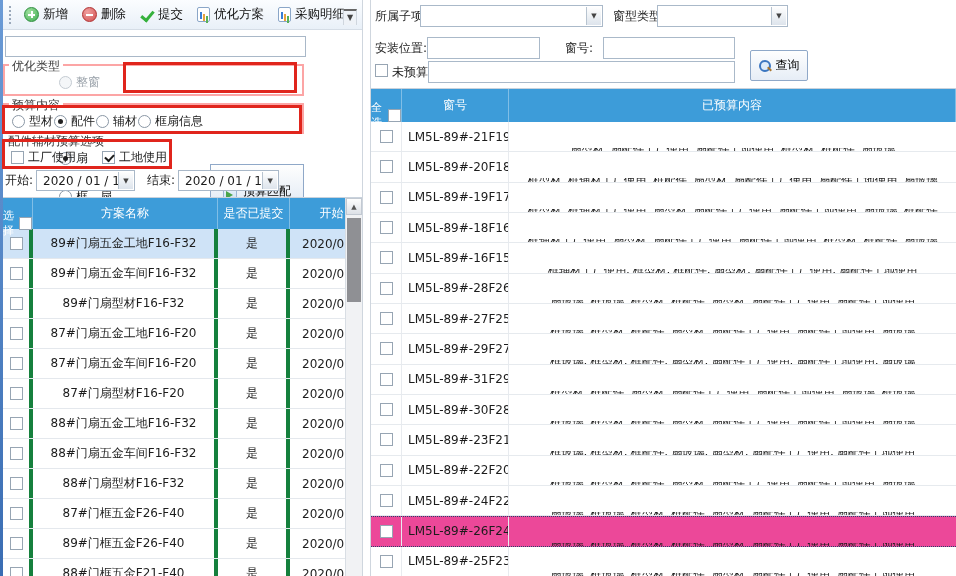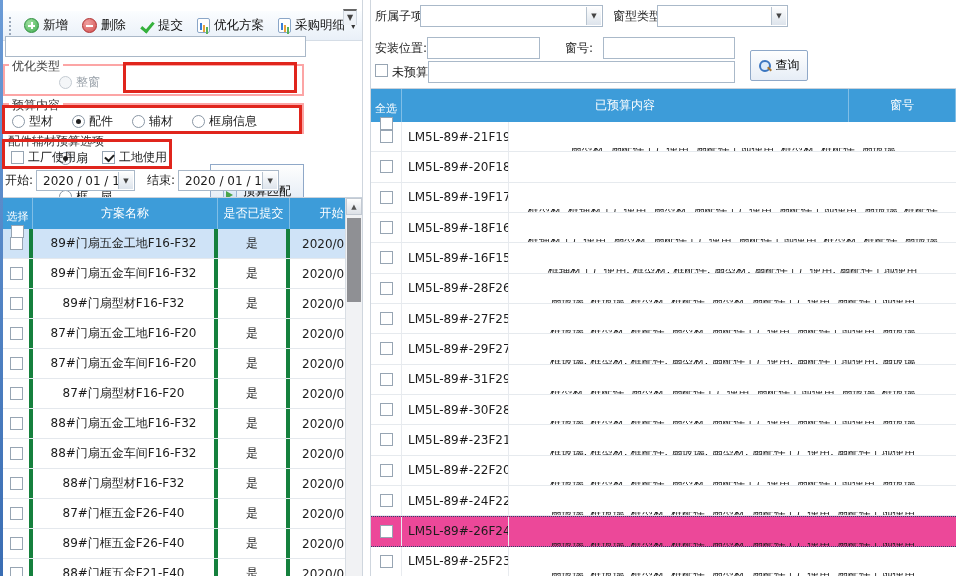--- a/index.html
+++ b/index.html
@@ -9,21 +9,21 @@
 
   
   #left-strip { position:absolute; left:0; top:0; width:3px; height:100%;
     background:linear-gradient(180deg,#6b9bd6,#3a6db3); }
   #top-sliver { position:absolute; left:6px; top:0; width:92px; height:3px;
     background:repeating-linear-gradient(90deg,#6a6a6a 0 5px,transparent 5px 13px); }
 
   
   #left-panel { position:absolute; left:3px; top:0; width:359px; height:100%; background:#fff; }
 
-  #toolbar { position:absolute; left:0; top:11px; right:0; height:30px; display:flex; align-items:center;
+  #toolbar { position:absolute; left:0; top:0; right:0; height:30px; display:flex; align-items:center;
     gap:6px; padding-left:6px; background:linear-gradient(#fbfdff,#e9f0f8); border-bottom:1px solid #d5dde6; }
   .grip { width:3px; height:18px; border-left:2px dotted #9aa8ba; margin-right:2px; }
   .tbtn { display:flex; align-items:center; gap:4px; padding:2px 4px; font-size:12.5px; color:#111;
     background:transparent; border:none; cursor:default; white-space:nowrap; }
   .ticon { display:inline-block; position:relative; }
   .add-icon { width:15px; height:15px; border-radius:50%; border:1px solid #2f8f3f;
     background:radial-gradient(circle at 35% 30%,#9fe09f,#41ad52); }
   .add-icon::before { content:""; position:absolute; left:3px; right:3px; top:5.5px; height:2px; background:#fff; }
   .add-icon::after  { content:""; position:absolute; top:3px; bottom:3px; left:5.5px; width:2px; background:#fff; }
   .delete-icon { width:15px; height:15px; border-radius:50%; border:1px solid #b03030;
@@ -41,21 +41,21 @@
     border-left:1px solid #cfd6de; border-right:1px solid #cfd6de; }
 
   #lp-textbox { position:absolute; left:2px; top:36px; width:301px; height:21px;
     border:1px solid #a9b8c8; background:#fff; padding:0 4px; font:inherit; }
 
   .groupbox { position:absolute; border:2px solid #fca5a5; background:#fff; }
   .group-label { position:absolute; top:-8px; left:4px; background:#fff; padding:0 3px; color:#3b3b3b; }
   #group-optimize { left:0; top:64px; width:301px; height:32px; }
   #group-optimize .opts { display:flex; gap:21px; padding:8px 0 0 54px;flex-direction:column; }
   #group-budget { left:0; top:103px; width:301px; height:31px; }
-  #group-budget .opts { display:flex; gap:19px; padding:8px 0 0 7px;text-align:right; }
+  #group-budget .opts { display:flex; gap:1px; padding:8px 0 0 7px;text-align:right; }
   .opt { display:flex; align-items:center; gap:4px; white-space:nowrap; }
   .radio { width:13px; height:13px; border-radius:50%; border:1px solid #8a97a5; background:#fff; position:relative; flex:none; }
   .radio.checked::after { content:""; position:absolute; left:3px; top:3px; width:5px; height:5px; border-radius:50%; background:#222; }
   .radio.disabled { border-color:#c4cbd2; background:#f4f6f8; }
   .radio.disabled + .opt-label { color:#9aa2aa; }
   .cb { width:13px; height:13px; border:1px solid #97a5b3; background:#fff; position:relative; flex:none; display:inline-block; }
   .cb.checked::after { content:""; position:absolute; left:2px; top:2px; width:7px; height:4px;
     border-left:2px solid #1c1c1c; border-bottom:2px solid #1c1c1c; transform:rotate(-47deg); }
 
   #options-label { position:absolute; left:5px; top:133px; color:#333; }
@@ -75,21 +75,21 @@
     background:linear-gradient(#fefefe,#dde4ec); border-left:1px solid #b8c4d0; color:#444;
     font-size:7px; display:flex; align-items:center; justify-content:center; }
   #combo-start { width:99px; margin-right:12px; }
   #combo-end { width:101px; }
 
   
   #left-table { position:absolute; left:0; top:197px; width:359px; height:379px; overflow:hidden;
     border-top:1px solid #c9d2dc; }
   .lheader { display:flex; height:31px; background:#3d9cd9; color:#fff; position:relative; z-index:1; }
   .lheader .hcell { display:flex; align-items:center; justify-content:center; border-right:1px solid rgba(255,255,255,.35); }
-  .hstack { flex-direction:column; justify-content:flex-start; padding-top:19px; gap:1px; font-size:11px; }
+  .hstack { flex-direction:row; justify-content:flex-start; padding-top:19px; gap:1px; font-size:11px; }
   .lc1 { width:30px; flex:none; } .lc2 { width:185px; flex:none; } .lc3 { width:72px; flex:none; }
   .lc4 { flex:1; justify-content:flex-start; padding-left:12px; }
   .lrow { display:flex; height:30px; background:#fff; border-bottom:1px solid #e4e8ed; }
   .lrow.selected { background:#cfe3f7; }
   .lcell { display:flex; align-items:center; justify-content:center; border-right:4px solid #15803d;
     white-space:nowrap; overflow:hidden; }
   .lrow .lc4 { justify-content:flex-start; padding-left:12px; border-right:none; }
   
   #lscroll { position:absolute; right:0; top:0; bottom:0; width:17px; background:#f1f2f4;
     border-left:1px solid #d9dee4; z-index:5; }
@@ -391,36 +391,37 @@
       <span class="search-icon"></span>
       <span>查询</span>
     </button>
 
     <div id="right-table">
       <div class="rheader">
         <div class="hcell hstack rc1">
           <span>全选</span>
           <span class="cb"></span>
         </div>
+        <div class="hcell rc2">窗号</div>
         <div class="hcell rc3">已预算内容</div>
-        <div class="hcell rc2">窗号</div>
       </div>
       <div id="right-rows">
           <div class="rrow">
             <div class="rcell rc1">
               <span class="cb"></span>
             </div>
             <div class="rcell rc2">LM5L-89#-21F19</div>
             <div class="rcell rc3">扇型材, 扇配件工厂使用, 扇配件工地使用, 框型材, 框配件, 扇玻璃</div>
           </div>
           <div class="rrow">
             <div class="rcell rc1">
               <span class="cb"></span>
             </div>
             <div class="rcell rc2">LM5L-89#-20F18</div>
+            <div class="rcell rc3">框型材, 框辅材工厂使用, 框配件, 扇型材, 扇配件工厂使用, 扇配件工地使用, 扇玻璃</div>
           </div>
           <div class="rrow">
             <div class="rcell rc1">
               <span class="cb"></span>
             </div>
             <div class="rcell rc2">LM5L-89#-19F17</div>
             <div class="rcell rc3">框型材, 框辅材工厂使用, 扇型材, 扇配件工厂使用, 扇配件工地使用, 扇玻璃, 框配件</div>
           </div>
           <div class="rrow">
             <div class="rcell rc1">

